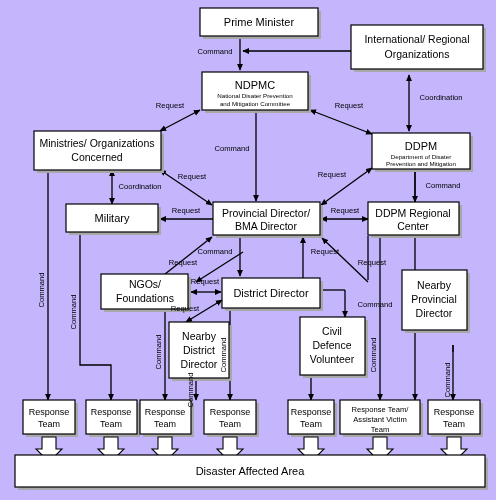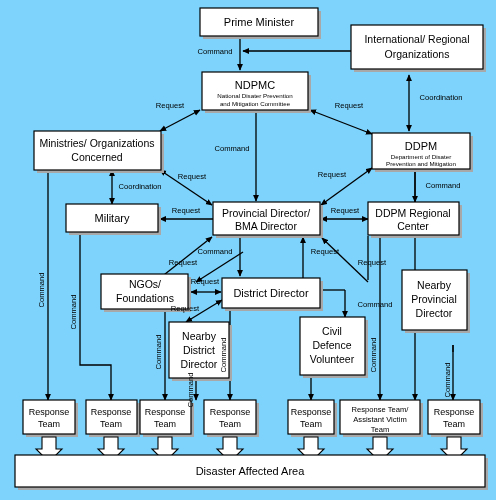--- a/index.html
+++ b/index.html
@@ -4,21 +4,21 @@
 <style>
   html, body {
     margin: 0;
     padding: 0;
     background: #ffffff;
   }
   #diagram-root {
     position: relative;
     width: 496px;
     height: 500px;
-    background: #7dd3fc;
+    background: #c4b5fd;
     font-family: "Liberation Sans", sans-serif;
     overflow: hidden;
   }
   svg#flow {
     position: absolute;
     top: 0;
     left: 0;
     width: 500px;
     height: 500px;
   }

